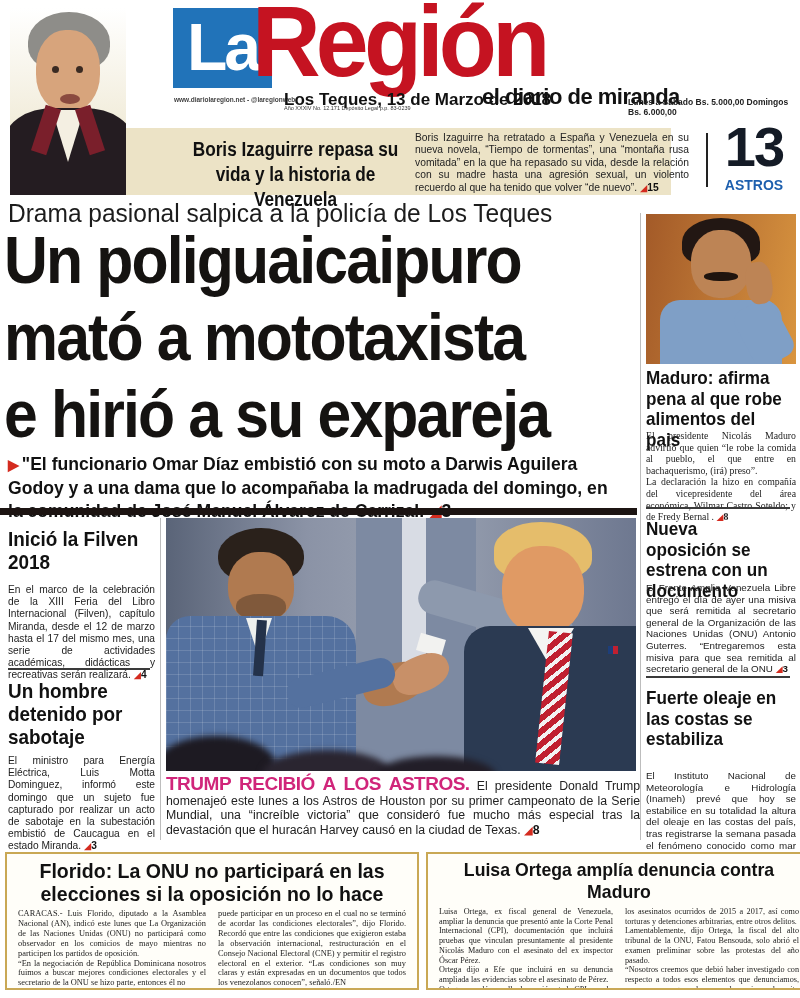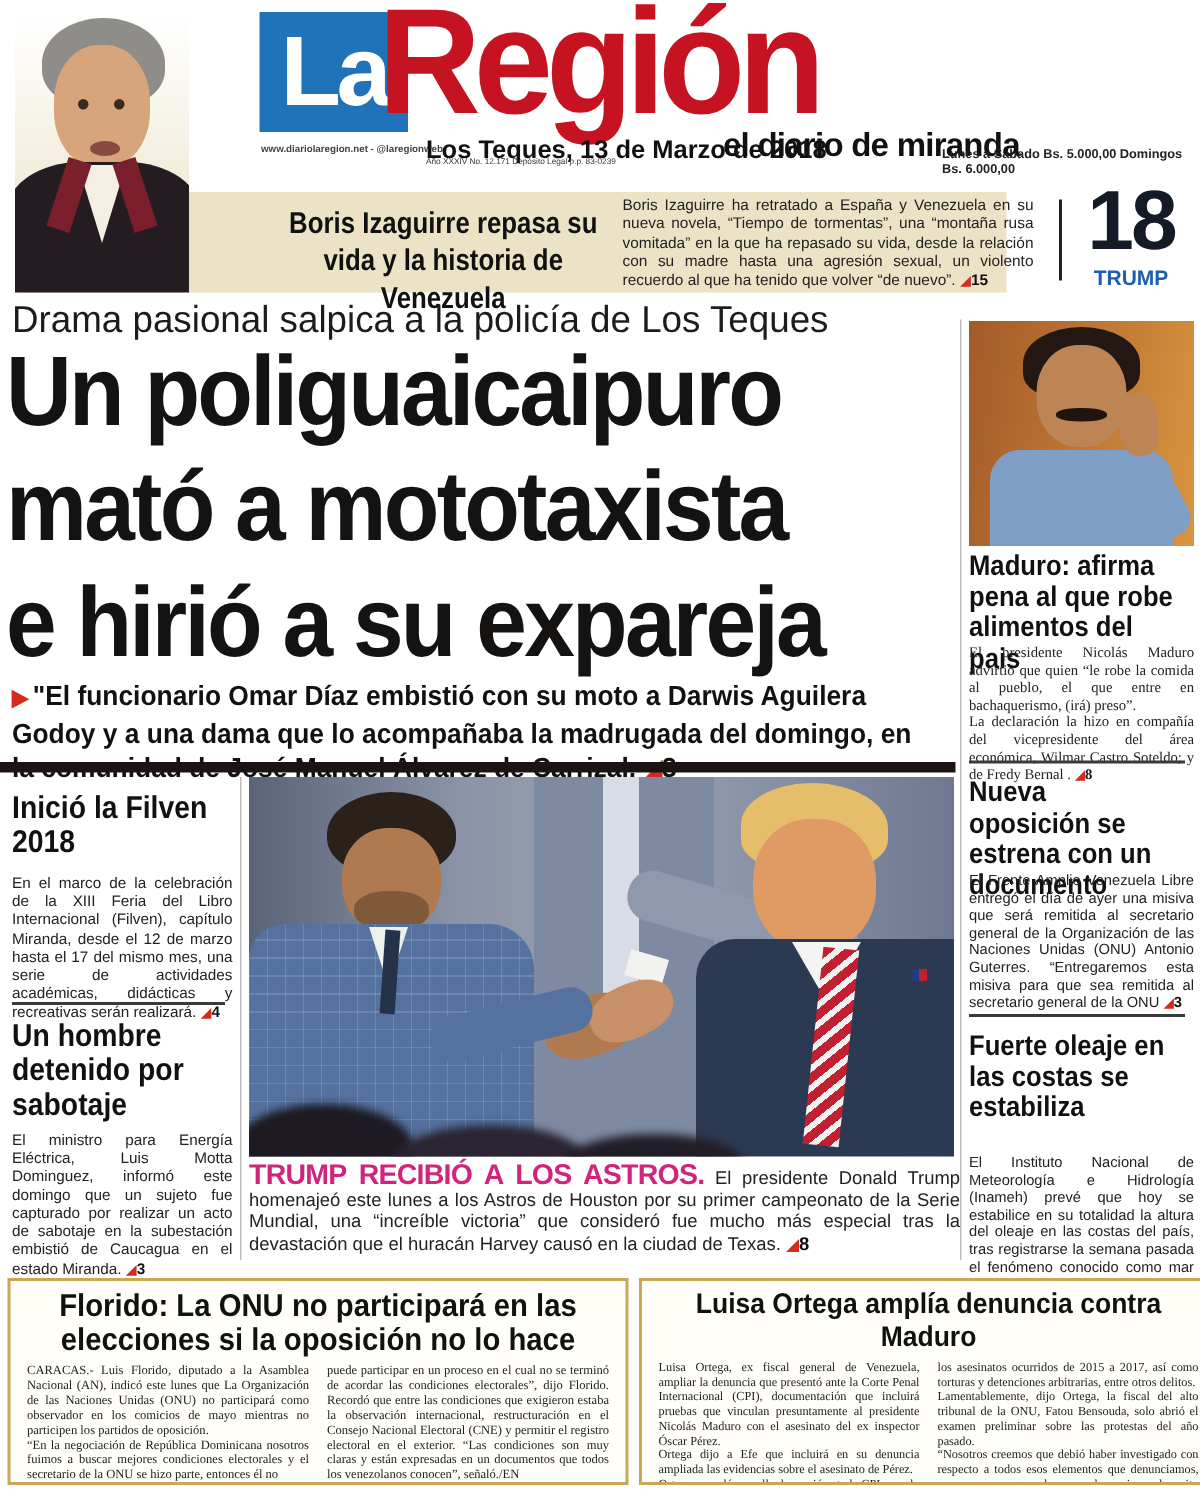--- a/index.html
+++ b/index.html
@@ -91,22 +91,22 @@
   <div class="abs site">www.diariolaregion.net - @laregionweb</div>
   <div class="abs dateline">Los Teques, 13 de Marzo de 2018</div>
   <div class="abs legal">Año XXXIV No. 12.171 Depósito Legal p.p. 83-0239</div>
   <div class="abs tagline">el diario de miranda</div>
   <div class="abs prices">Lunes a Sabado Bs. 5.000,00   Domingos Bs. 6.000,00</div>
 
   <div class="abs strip"></div>
   <div class="abs boris-title">Boris Izaguirre repasa su vida y la historia de Venezuela</div>
   <div class="abs boris-body just"><span>Boris Izaguirre ha retratado a España y Venezuela en su nueva novela, “Tiempo de tormentas”, una “montaña rusa vomitada” en la que ha repasado su vida, desde la relación con su madre hasta una agresión sexual, un violento recuerdo al que ha tenido que volver “de nuevo”.</span> <span class="pm"><span class="tri">◢</span><span class="pmn">15</span></span></div>
   <div class="abs strip-div"></div>
-  <div class="abs daynum">18</div>
-  <div class="abs dayname">TRUMP</div>
+  <div class="abs daynum">13</div>
+  <div class="abs dayname">ASTROS</div>
 
   <div class="abs kicker">Drama pasional salpica a la policía de Los Teques</div>
   <div class="abs headline">
     <div>Un poliguaicaipuro</div>
     <div>mató a mototaxista</div>
     <div>e hirió a su expareja</div>
   </div>
   <div class="abs deck"><span class="arrow">▶</span><span>"El funcionario Omar Díaz embistió con su moto a Darwis Aguilera Godoy y a una dama que lo acompañaba la madrugada del domingo, en la comunidad de José Manuel Álvarez de Carrizal.</span> <span class="pm"><span class="tri">◢</span><span class="pmn">3</span></span></div>
   <div class="abs blackbar"></div>
 

